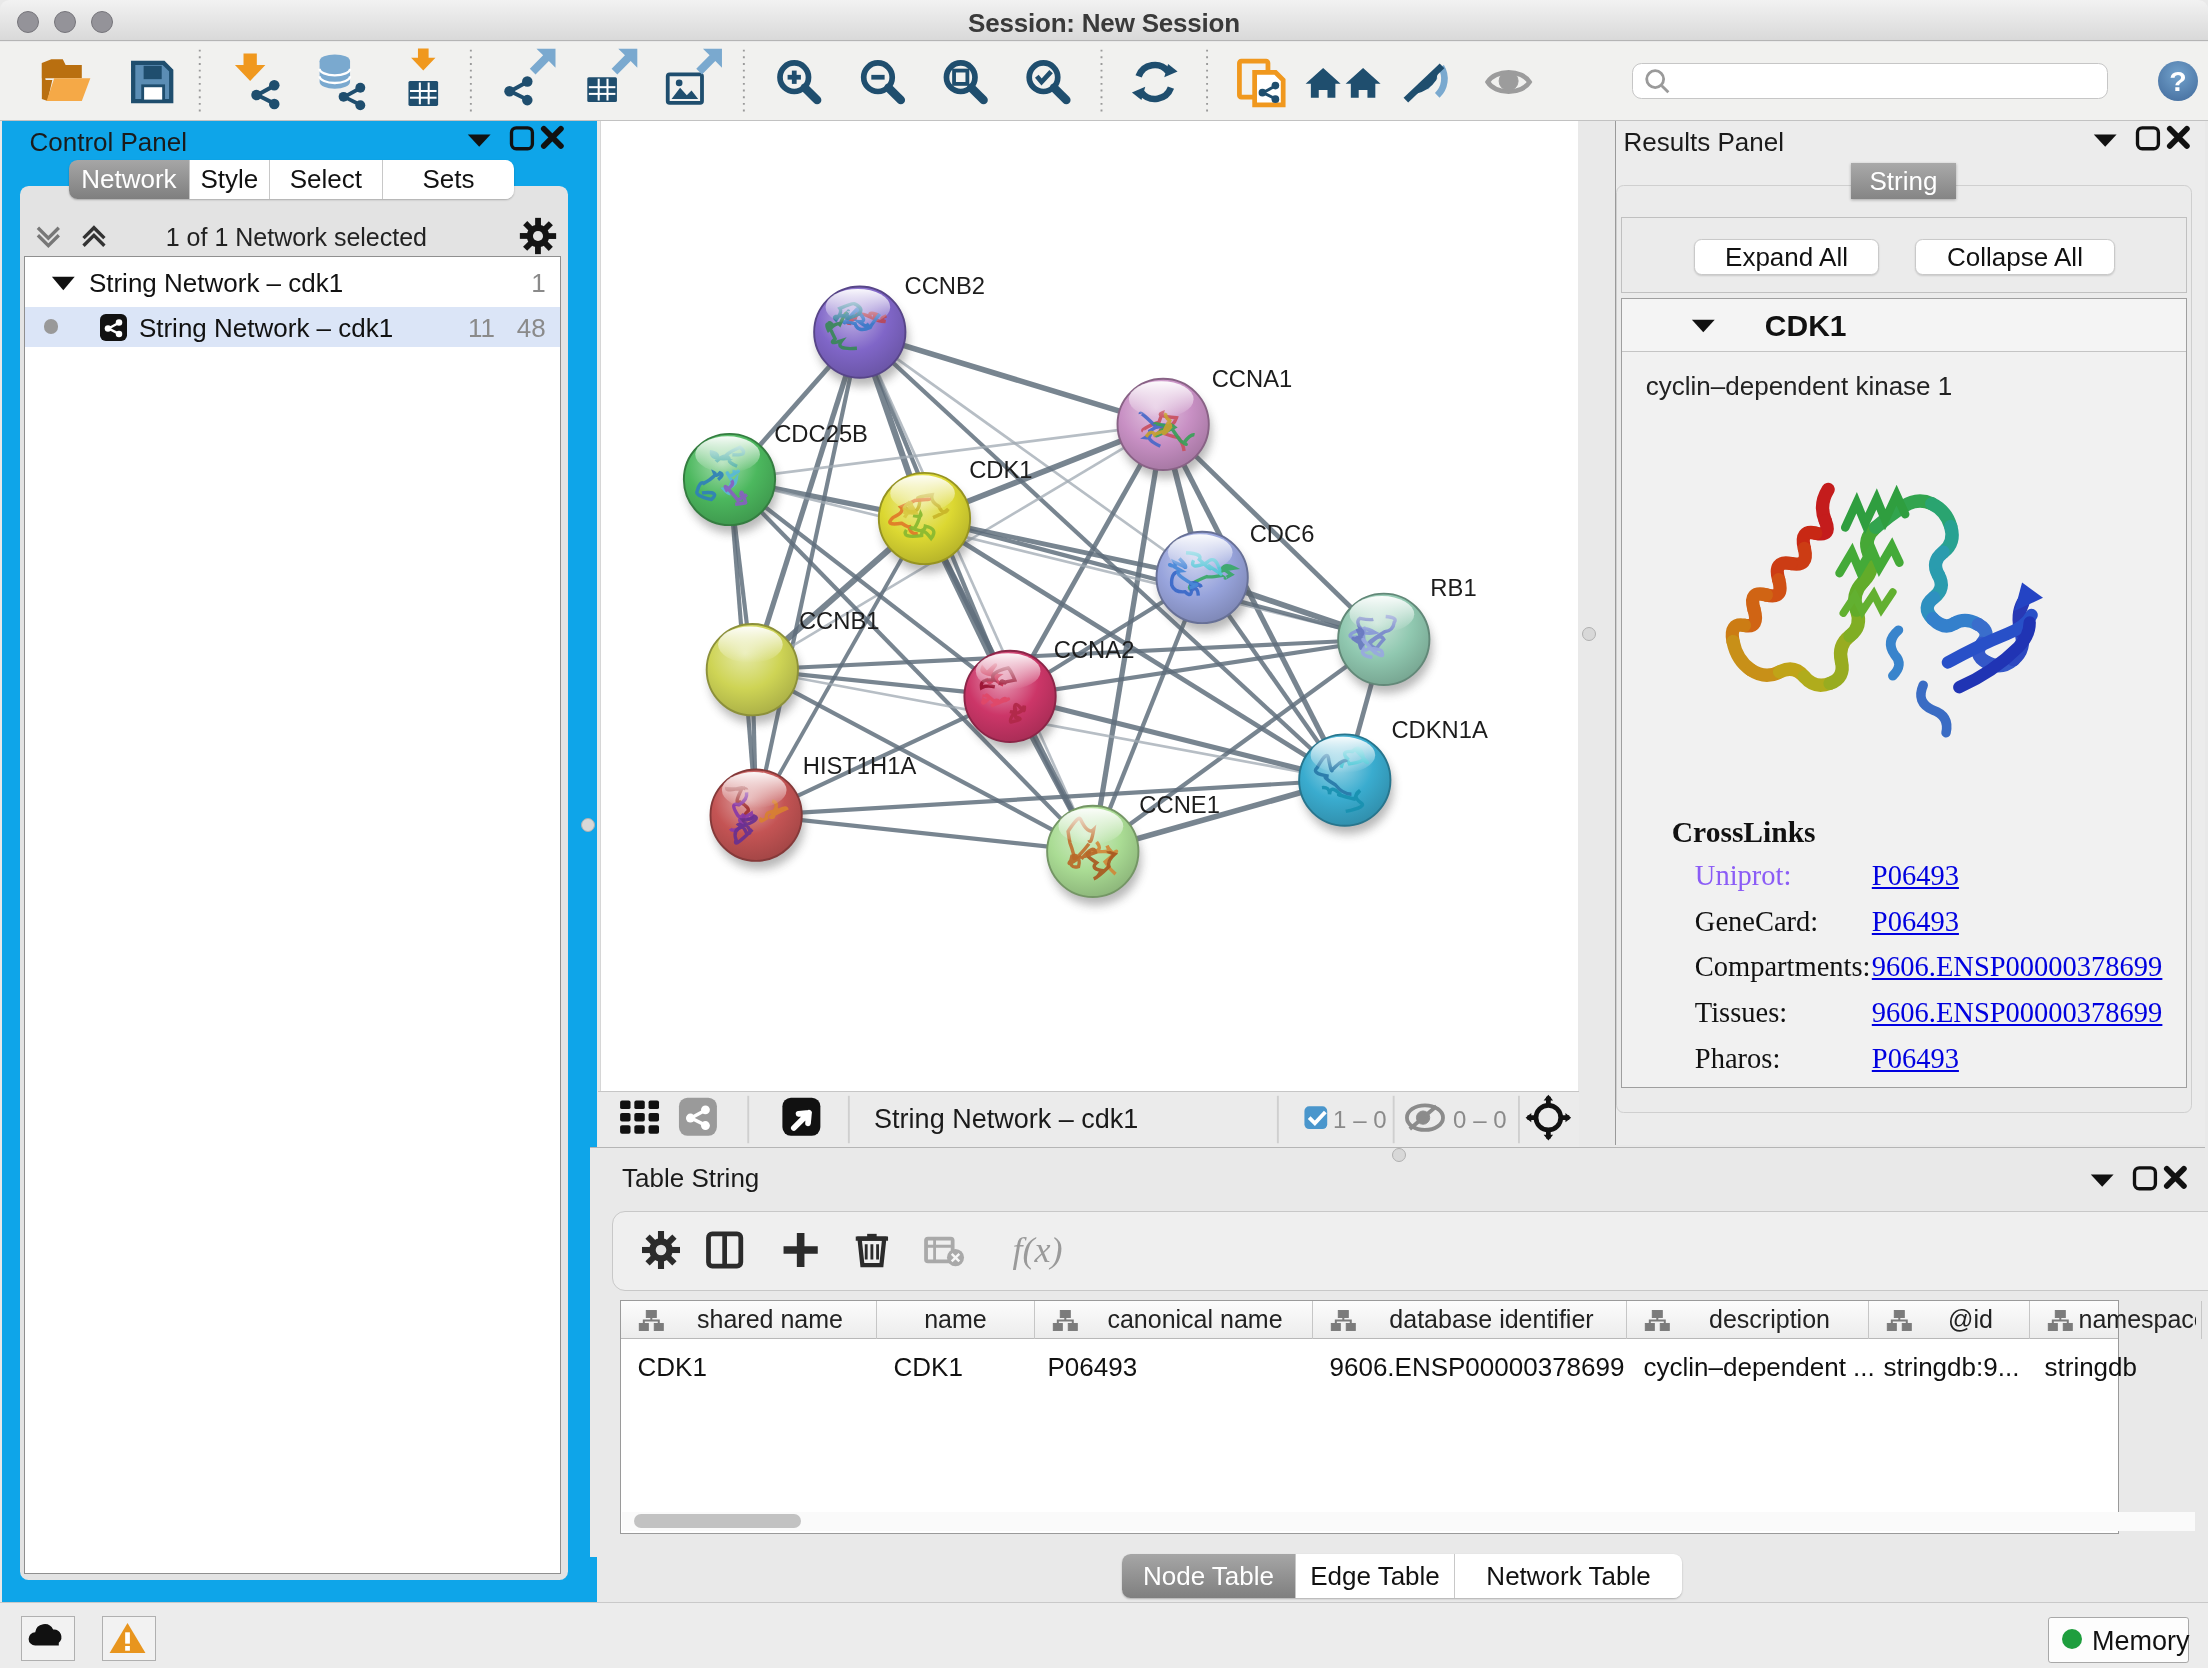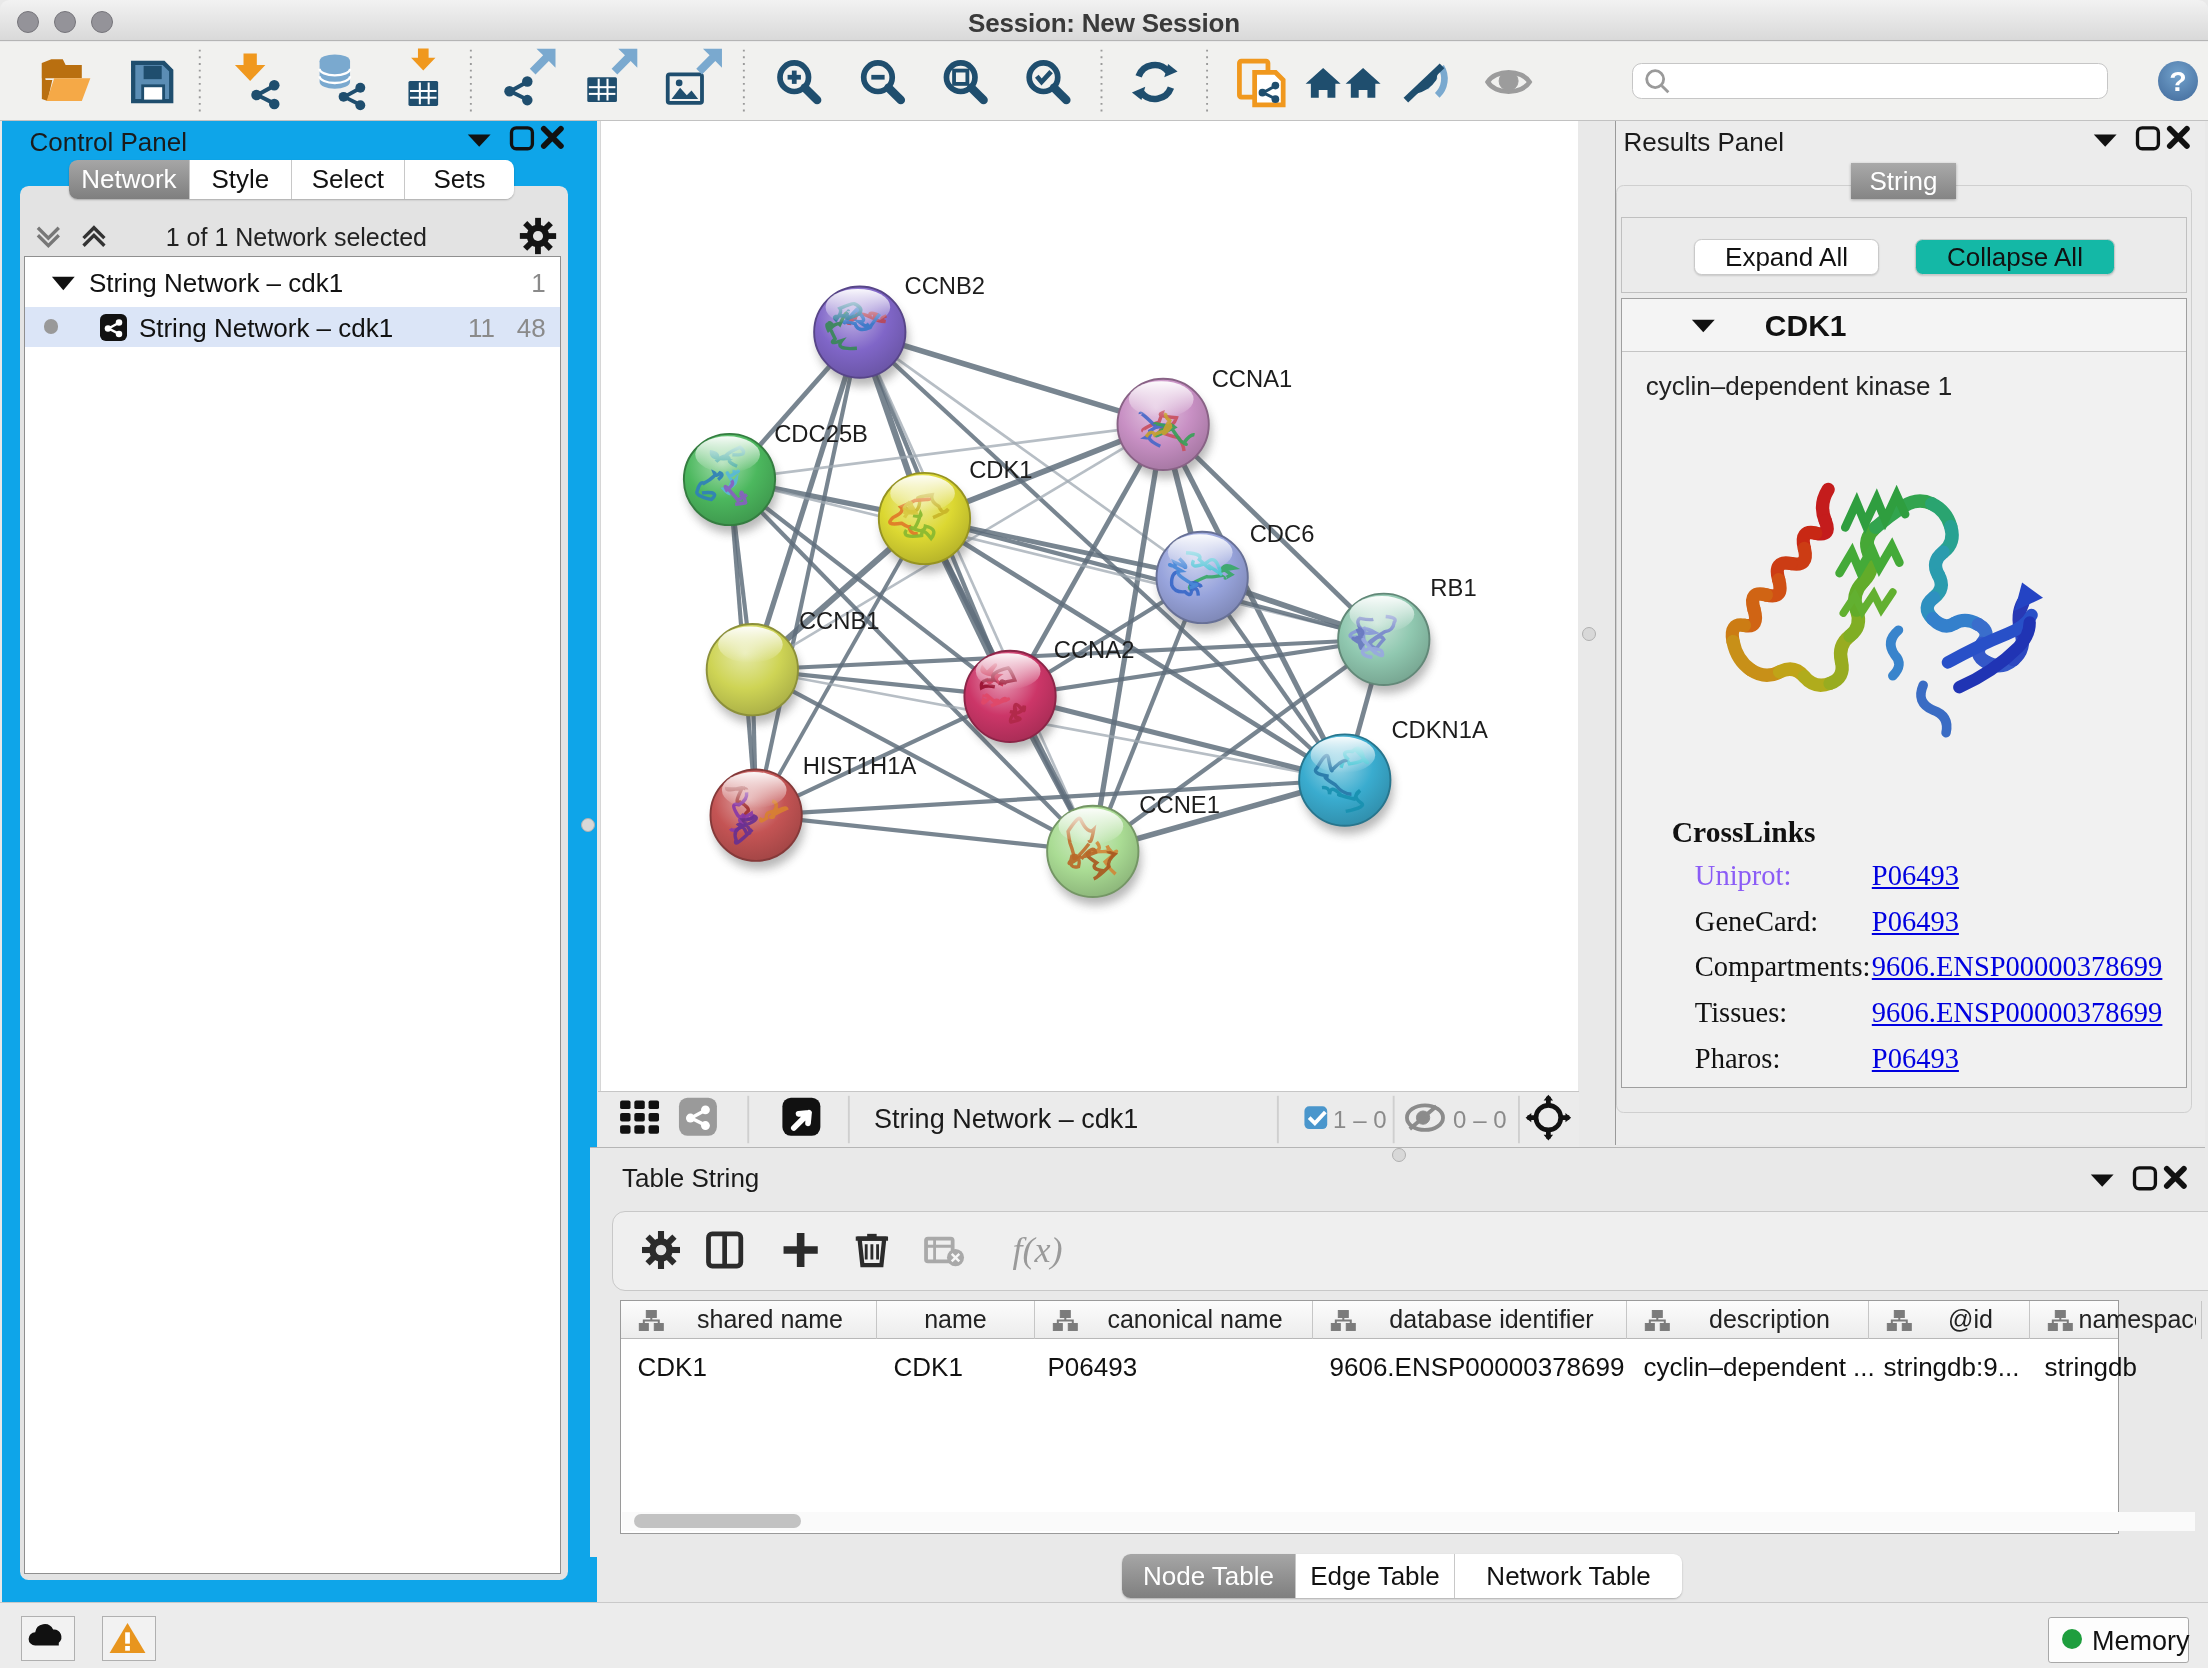--- a/index.html
+++ b/index.html
@@ -219,21 +219,21 @@
 </div>
 <div class="abs" style="left:1.9px;top:121px;width:595px;height:1481px;background:#0ea5e9">
 <div class="abs panel-title" style="left:27.6px;top:5.7px">Control Panel</div>
 <svg class="abs" width="114" height="28.5" style="left:462px;top:3.8px" viewBox="0 0 120 30">
       <path d="M4,10 l24,0 l-12,13 z" fill="#111"></path>
       <rect x="50" y="3" width="22" height="22" rx="5" fill="none" stroke="#111" stroke-width="3.5"></rect>
       <path d="M84,4 l18,18 M102,4 l-18,18" stroke="#111" stroke-width="6" stroke-linecap="round"></path>
     </svg>
 <div class="abs seg" style="left:67px;top:39px;width:445px;height:39px">
       <div class="tab sel" style="width:121px">Network</div>
-      <div class="tab" style="width:102px">Style</div>
+      <div class="tab" style="width:80px">Style</div>
       <div class="tab" style="width:113px">Select</div>
       <div class="tab" style="flex:1">Sets</div>
     </div>
 <div class="abs gsub" style="left:18px;top:65px;width:548px;height:1394px"></div>
 <svg class="abs" width="114" height="28.5" style="left:34px;top:101px" viewBox="0 0 120 30">
       <path d="M2,6 l11,11 l11,-11 M2,14 l11,11 l11,-11" fill="none" stroke="#777" stroke-width="3.5"></path>
       <path d="M50,17 l11,-11 l11,11 M50,25 l11,-11 l11,11" fill="none" stroke="#333" stroke-width="3.5"></path>
     </svg>
 <div class="abs" style="left:95px;top:102px;width:399px;text-align:center;font-size:25px;color:#222">1 of 1 Network selected</div>
 <svg class="abs" width="42" height="42" style="left:515px;top:94px" viewBox="0 0 44 44">
@@ -560,21 +560,21 @@
 <div class="abs panel-title" style="left:7.6px;top:5.7px">Results Panel</div>
 <svg class="abs" width="114" height="28.5" style="left:474px;top:3.8px" viewBox="0 0 120 30">
       <path d="M4,10 l24,0 l-12,13 z" fill="#111"></path>
       <rect x="50" y="3" width="22" height="22" rx="5" fill="none" stroke="#111" stroke-width="3.5"></rect>
       <path d="M84,4 l18,18 M102,4 l-18,18" stroke="#111" stroke-width="6" stroke-linecap="round"></path>
     </svg>
 <div class="abs" style="left:0;top:64px;width:576px;height:928px;background:#ebebeb;border:1px solid #cfcfcf;border-radius:7.6px"></div>
 <div class="abs" style="left:235px;top:42px;width:105px;height:36px;border-radius:0;background:linear-gradient(#a9a9a9,#858585);color:#fff;font-size:26px;text-align:center;line-height:36px;box-shadow:0 1px 2.9px rgba(0,0,0,0.3)">String</div>
 <div class="abs" style="left:4.8px;top:96px;width:566px;height:76px;border:1.9px solid #c0c0c0"></div>
 <div class="abs" style="left:78px;top:118px;width:185px;height:36px;background:#fff;border:1px solid #c9c9c9;border-radius:7.6px;font-size:26px;text-align:center;line-height:34px;color:#111;box-shadow:0 1px 1.9px rgba(0,0,0,0.15)">Expand All</div>
-<div class="abs" style="left:299px;top:118px;width:200px;height:36px;background:#14b8a6;border:1px solid #c9c9c9;border-radius:7.6px;font-size:26px;text-align:center;line-height:34px;color:#111;box-shadow:0 1px 1.9px rgba(0,0,0,0.15)">Collapse All</div>
+<div class="abs" style="left:299px;top:118px;width:200px;height:36px;background:#ffffff;border:1px solid #c9c9c9;border-radius:7.6px;font-size:26px;text-align:center;line-height:34px;color:#111;box-shadow:0 1px 1.9px rgba(0,0,0,0.15)">Collapse All</div>
 <div class="abs" style="left:4.8px;top:177px;width:566px;height:790px;border:1.9px solid #9f9f9f;background:#f1f1f1">
 <div class="abs" style="left:0;top:0;width:100%;height:53px;background:#f4f4f4;border-bottom:1.9px solid #c4c4c4">
         <svg class="abs" width="28.5" height="19" style="left:68px;top:18px" viewBox="0 0 30 20">
           <path d="M2,3 l24,0 l-12,13 z" fill="#111"></path>
         </svg>
         <div class="abs" style="left:143px;top:9.5px;font-size:30px;font-weight:700;color:#111">CDK1</div>
       </div>
 <div class="abs" style="left:24px;top:72px;font-size:26px;color:#222">cyclin–dependent kinase 1</div>
 <svg class="abs" width="371" height="309" style="left:52px;top:160px" viewBox="0 0 390 325">
         <g fill="none" stroke-linecap="round">

